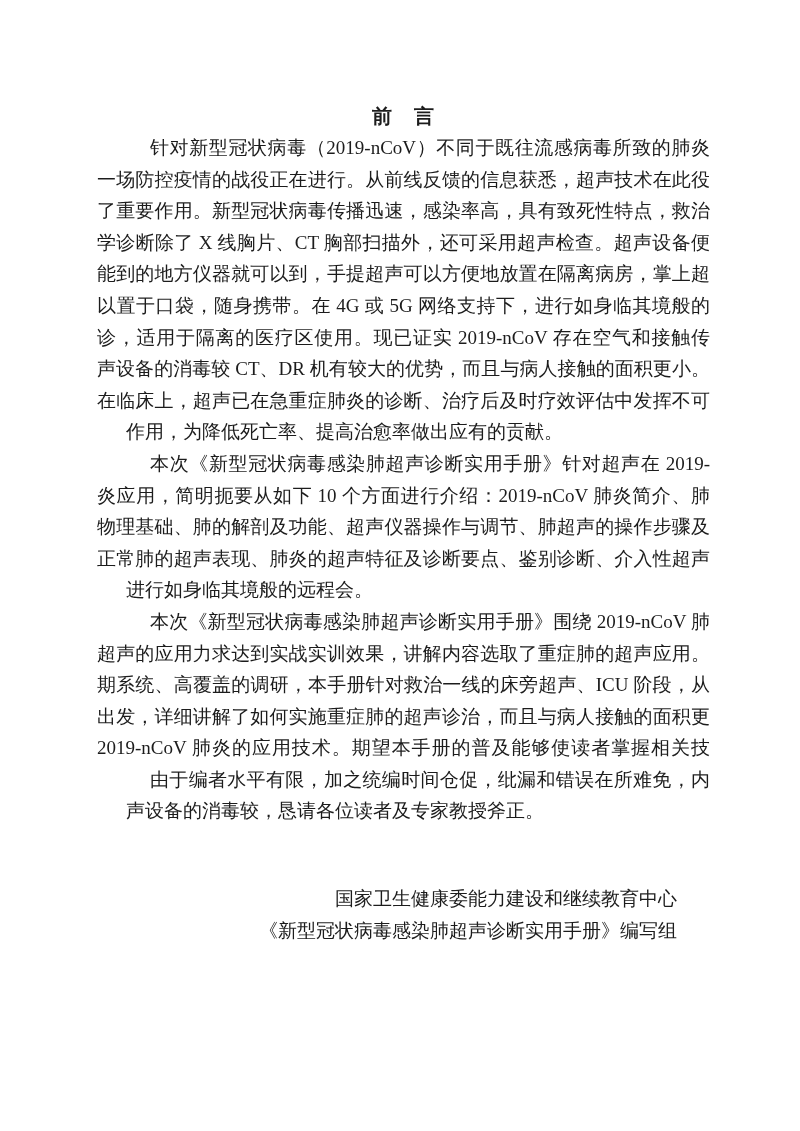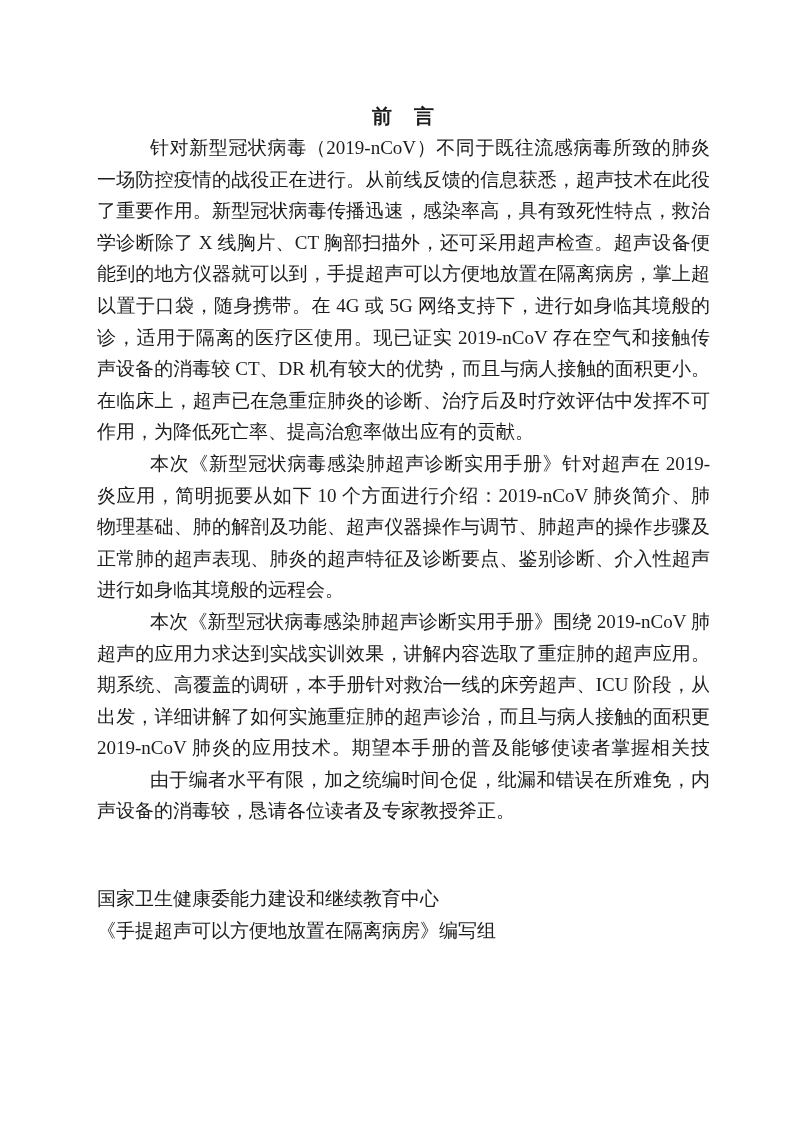--- a/index.html
+++ b/index.html
@@ -37,27 +37,28 @@
     line-height: 31.6px;
     height: 31.6px;
     overflow: hidden;
     text-align: justify;
     text-align-last: justify;
     text-justify: inter-character;
   }
   .line.last {
     text-align: left;
     text-align-last: left;
+    margin-left: 29px;
   }
   .line.first {
     text-indent: 53px;
   }
   .signature {
     margin-top: 56px;
-    text-align: left;
+    text-align: right;
     padding-right: 33px;
     font-size: 19px;
     line-height: 31.8px;
   }
   .sig-line { height: 31.8px; }
 </style>
 </head>
 <body>
 
 <div class="page">
@@ -92,16 +93,16 @@
           <div class="line">2019-nCoV 肺炎的应用技术。期望本手册的普及能够使读者掌握相关技能，在疫</div>
         </div>
         <div class="paragraph">
           <div class="line first">由于编者水平有限，加之统编时间仓促，纰漏和错误在所难免，内容和编排</div>
           <div class="line last">声设备的消毒较，恳请各位读者及专家教授斧正。</div>
         </div>
       </div>
 
     <div class="signature">
       <div class="sig-line">国家卫生健康委能力建设和继续教育中心</div>
-      <div class="sig-line">《手提超声可以方便地放置在隔离病房》编写组</div>
+      <div class="sig-line">《新型冠状病毒感染肺超声诊断实用手册》编写组</div>
     </div>
   </div>
 </div>
 
 </body></html>

